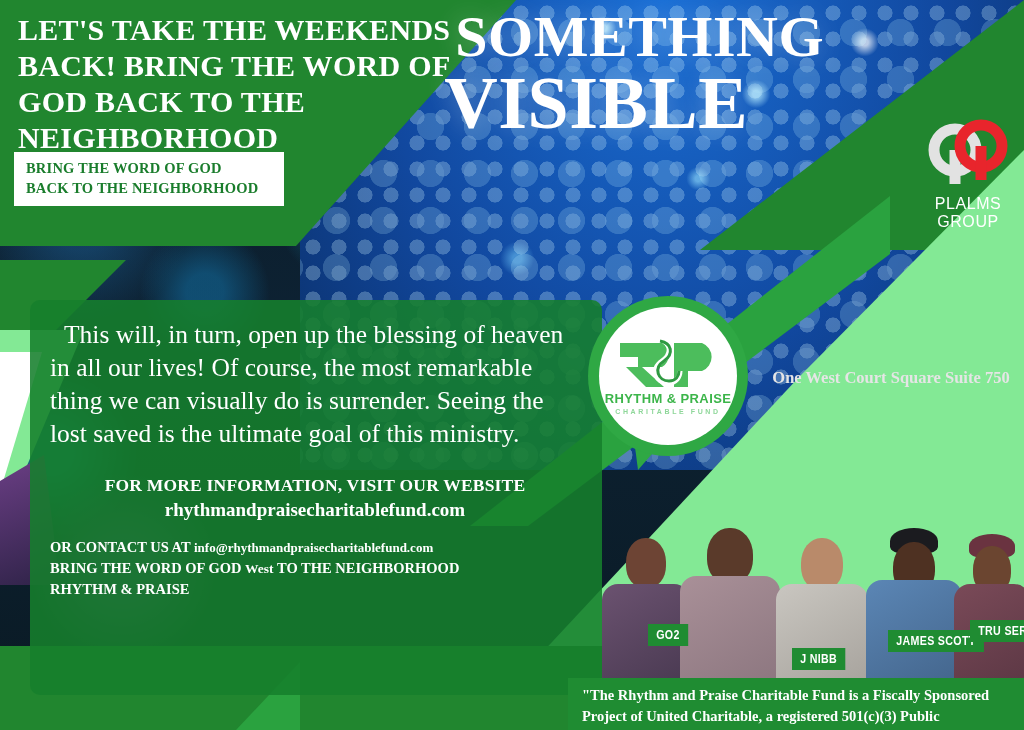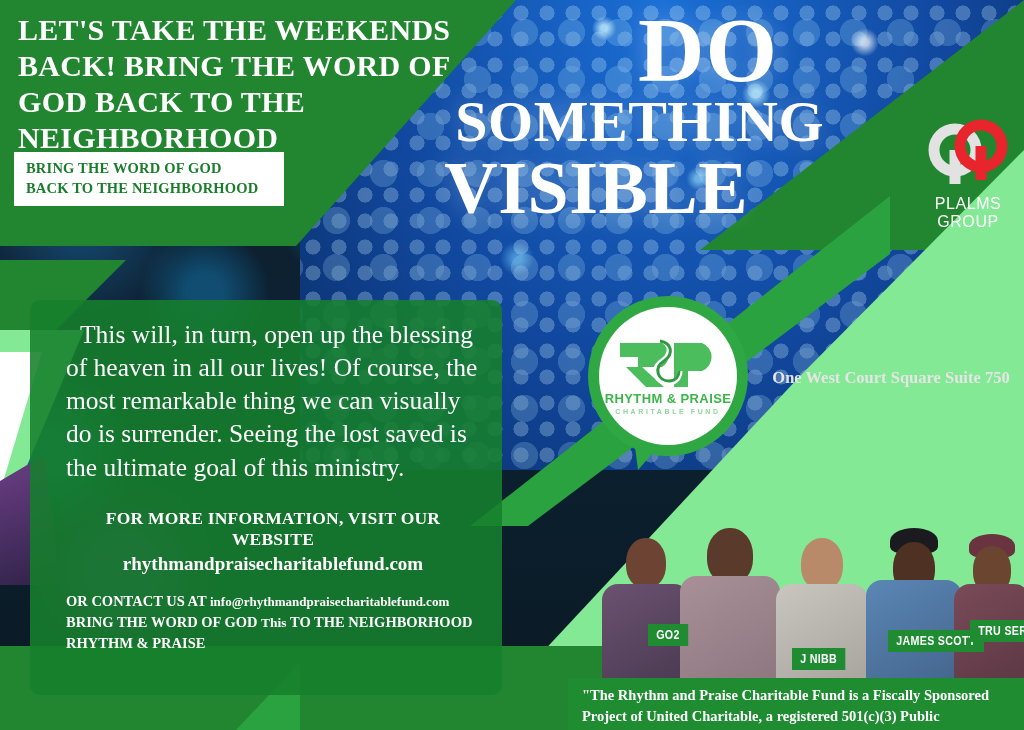--- a/index.html
+++ b/index.html
@@ -115,23 +115,23 @@
   
   .plalms{position:absolute;left:920px;top:118px;width:96px;text-align:center;}
   .plalms svg{display:block;margin:0 auto;}
   .plalms-text{
     color:#ffffff;font-family:"Liberation Sans",sans-serif;
     font-size:16px;letter-spacing:.6px;margin-top:3px;
   }
 
   
   .body-panel{
-    position:absolute;left:30px;top:300px;width:472px;height:395px;
+    position:absolute;left:30px;top:300px;width:572px;height:395px;
     background:rgba(22,128,44,.88);border-radius:10px;
-    box-sizing:border-box;padding:18px 22px 14px 36px;
+    box-sizing:border-box;padding:18px 22px 14px 20px;
   }
   .body-copy{
     color:#ffffff;font-size:25.5px;line-height:1.30;text-indent:14px;
   }
   .cta{
     margin-top:24px;color:#ffffff;text-align:center;
     font-weight:bold;font-size:17.5px;letter-spacing:.2px;
   }
   .cta .site{display:block;margin-top:3px;font-size:19px;letter-spacing:0;}
   .contact{margin-top:16px;color:#ffffff;font-weight:bold;font-size:14.5px;line-height:1.45;}
@@ -218,21 +218,20 @@
   <div class="bl-diag shape"></div>
 
   <div class="headline">LET'S TAKE THE WEEKENDS BACK! BRING THE WORD OF GOD BACK TO THE NEIGHBORHOOD</div>
 
   <div class="sub-box">
     <div>BRING THE WORD OF GOD</div>
     <div>BACK TO THE NEIGHBORHOOD</div>
   </div>
 
   <div class="hero">
-    <div class="l1">DO</div>
     <div class="l2">SOMETHING</div>
     <div class="l3">VISIBLE</div>
   </div>
 
   <div class="plalms">
     <svg width="86" height="74" viewBox="0 0 86 74">
       <circle cx="30" cy="32" r="21" fill="none" stroke="#e2e2e2" stroke-width="11"></circle>
       <rect x="24.5" y="32" width="11" height="34" fill="#e2e2e2"></rect>
       <circle cx="56" cy="28" r="21" fill="none" stroke="#e8252c" stroke-width="11"></circle>
       <rect x="50.5" y="28" width="11" height="34" fill="#e8252c"></rect>
@@ -246,21 +245,21 @@
       <span>FOR MORE INFORMATION, VISIT OUR WEBSITE</span>
       <span class="site">rhythmandpraisecharitablefund.com</span>
     </div>
     <div class="contact">
       <div>
         <span>OR CONTACT US AT</span>
         <span class="email">info@rhythmandpraisecharitablefund.com</span>
       </div>
       <div>
         <span>BRING THE WORD OF GOD</span>
-        <span class="mix">This</span>
+        <span class="mix">West</span>
         <span>TO THE NEIGHBORHOOD</span>
       </div>
       <div>RHYTHM &amp; PRAISE</div>
     </div>
   </div>
 
   <div class="bubble">
     <div class="tail"></div>
     <div class="ring"></div>
     <div class="disc">

